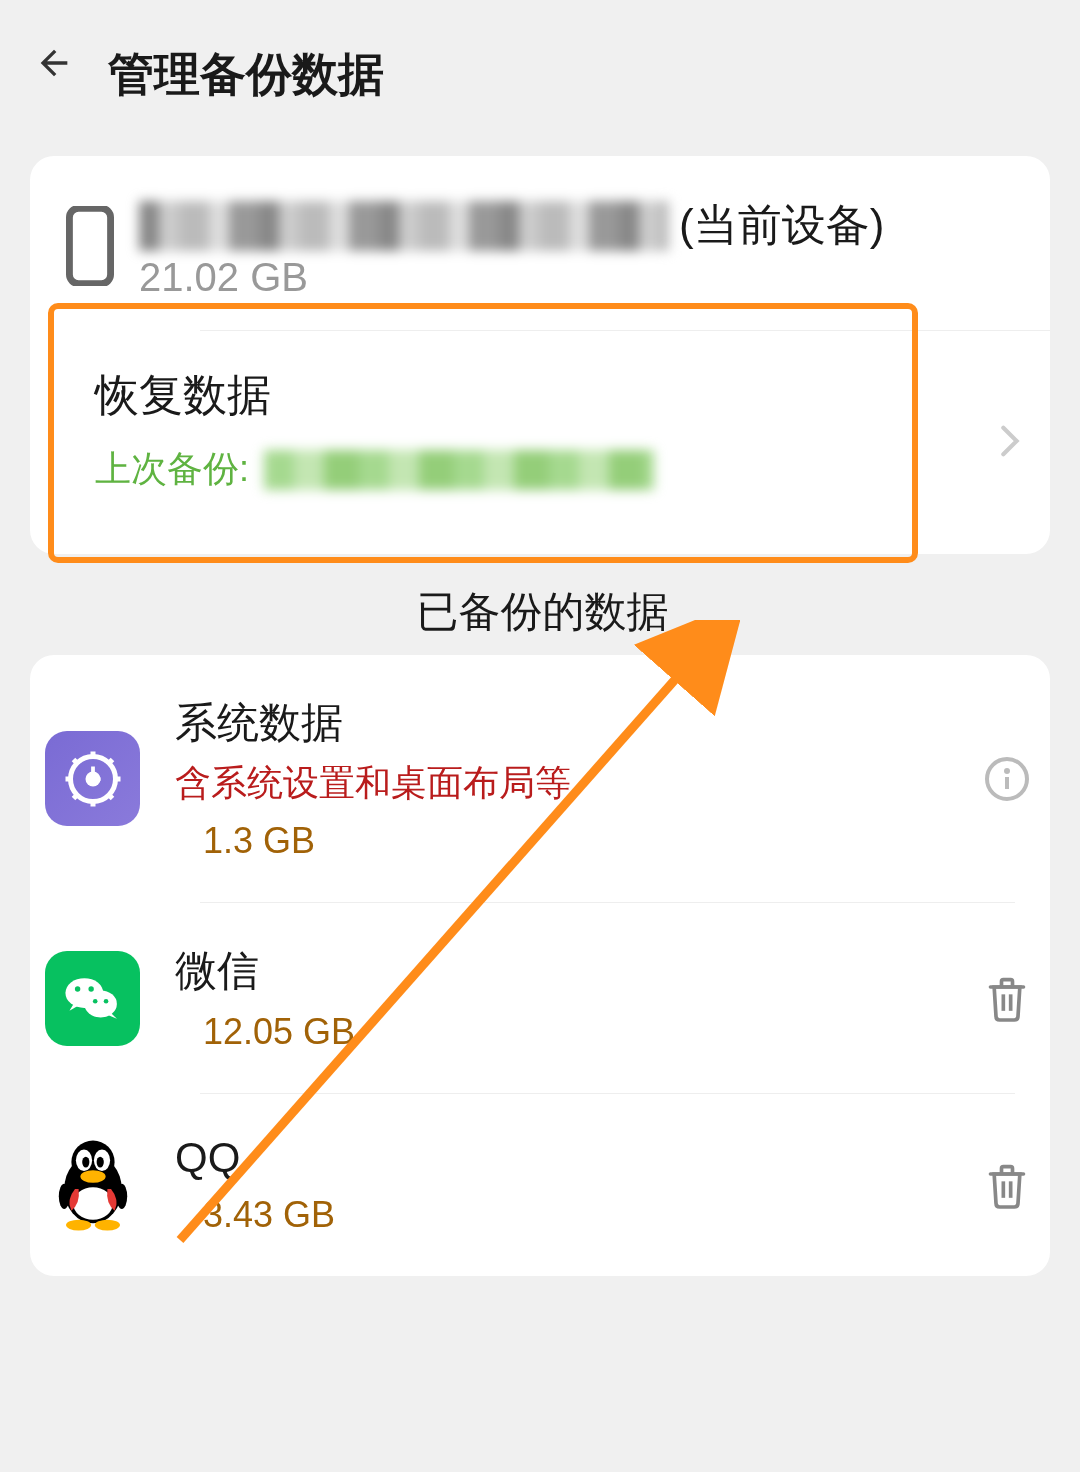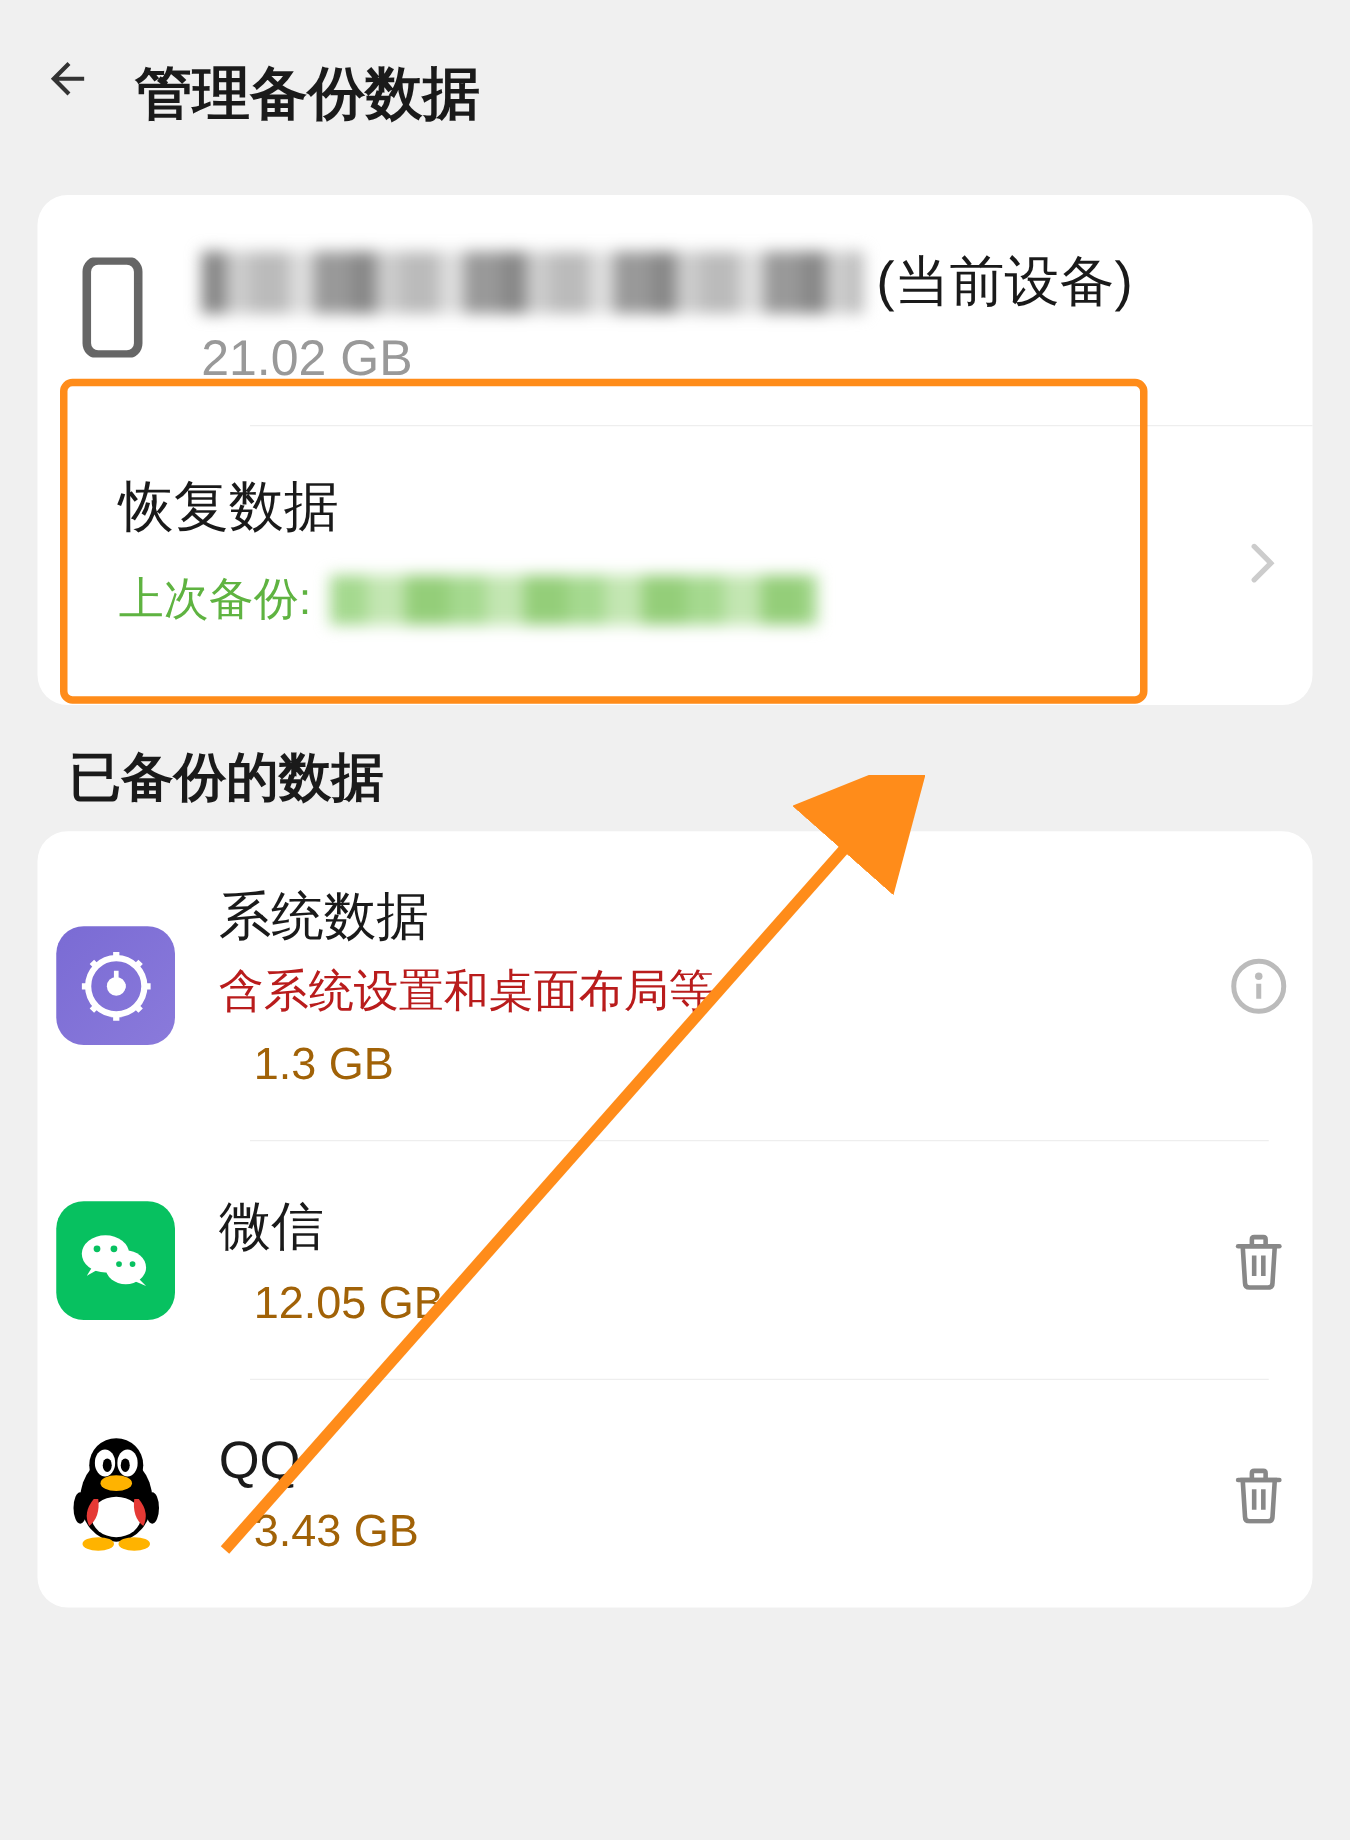--- a/index.html
+++ b/index.html
@@ -38,21 +38,21 @@
     .card {
       background: #fff;
       border-radius: 24px;
       margin: 30px 30px 20px 30px;
       overflow: visible;
     }
     .device-row {
       display: flex;
       align-items: flex-start;
       padding: 40px 50px 30px 35px;
-      gap: 46px;
+      gap: 24px;
     }
     .phone-icon {
       flex-shrink: 0;
       margin-top: 10px;
     }
     .device-info {
       flex: 1;
     }
     .device-title-row {
       display: flex;
@@ -75,21 +75,20 @@
       filter: blur(6px);
       image-rendering: pixelated;
     }
     .device-suffix {
       font-size: 44px;
       color: #1a1a1a;
     }
     .device-size {
       font-size: 40px;
       color: #999;
-      margin-top: 10px;
     }
     .restore-row {
       padding: 35px 80px 60px 35px;
       position: relative;
       border-top: 1px solid #eee;
       margin-left: 170px;
     }
     .restore-row-inner {
       margin-left: -170px;
     }
@@ -135,21 +134,22 @@
       height: 260px;
       border: 6px solid #ff8c1a;
       border-radius: 10px;
       pointer-events: none;
       z-index: 100;
     }
     .section-title {
       font-size: 42px;
       color: #1a1a1a;
       margin: 30px 50px 15px 55px;
-      font-weight: 700;
+      font-weight: 400;
+      text-align: center;
     }
     .app-list {
       background: #fff;
       border-radius: 24px;
       margin: 0 30px;
     }
     .app-row {
       display: flex;
       align-items: center;
       padding: 40px 15px;

